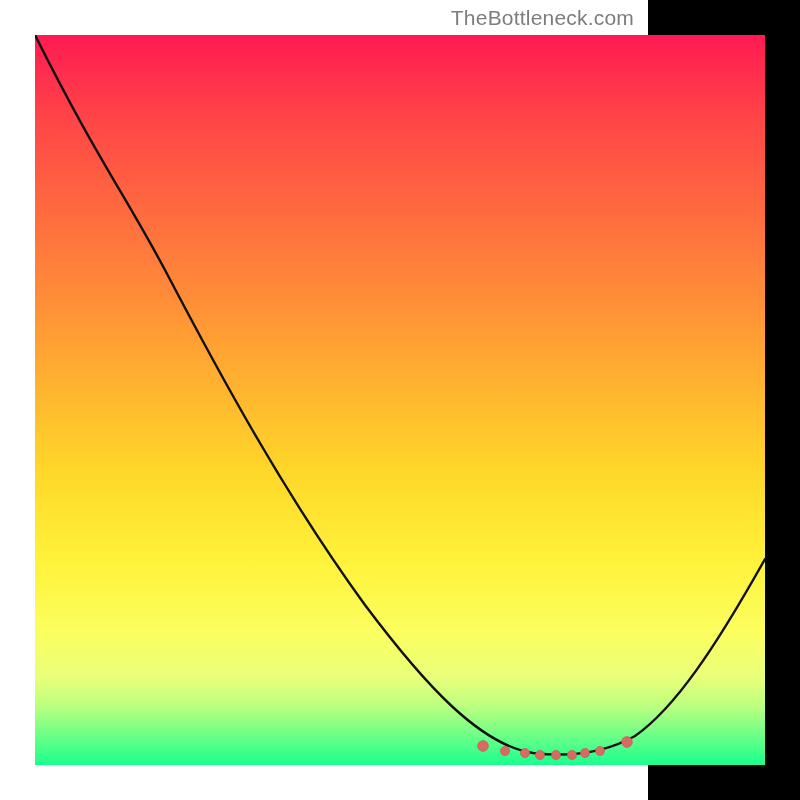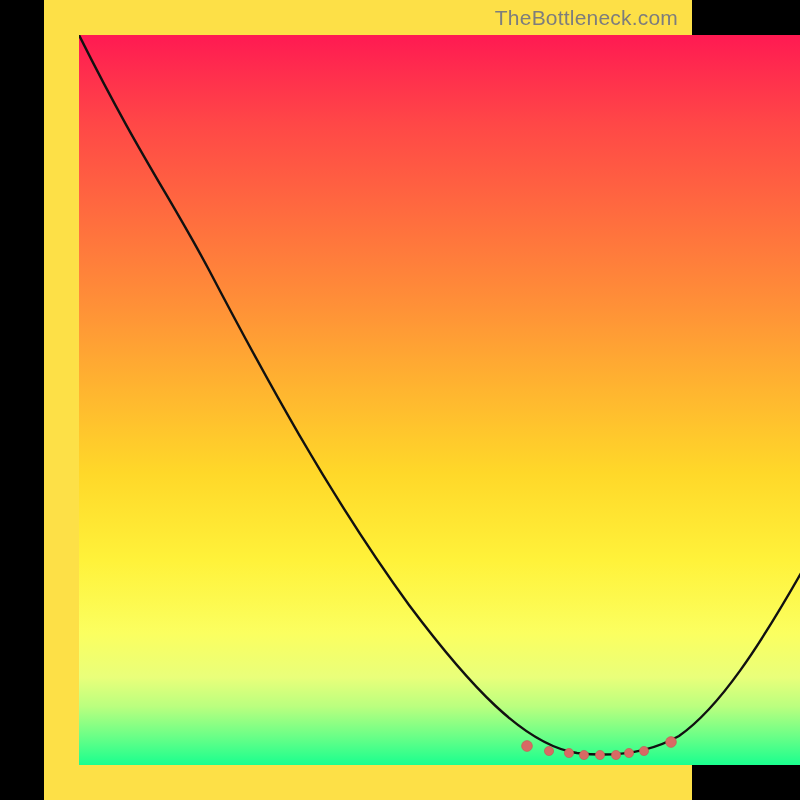--- a/index.html
+++ b/index.html
@@ -7,22 +7,21 @@
     padding: 0;
     width: 800px;
     height: 800px;
     background: #000;
     overflow: hidden;
   }
   .stage {
     position: relative;
     width: 648px;
     height: 800px;
-    background: #fde047;
-    margin-left: 44px;
+    background: #ffffff;
   }
   .plot {
     position: absolute;
     left: 35px;
     top: 35px;
     width: 730px;
     height: 730px;
     
     background: linear-gradient(
       to bottom,

